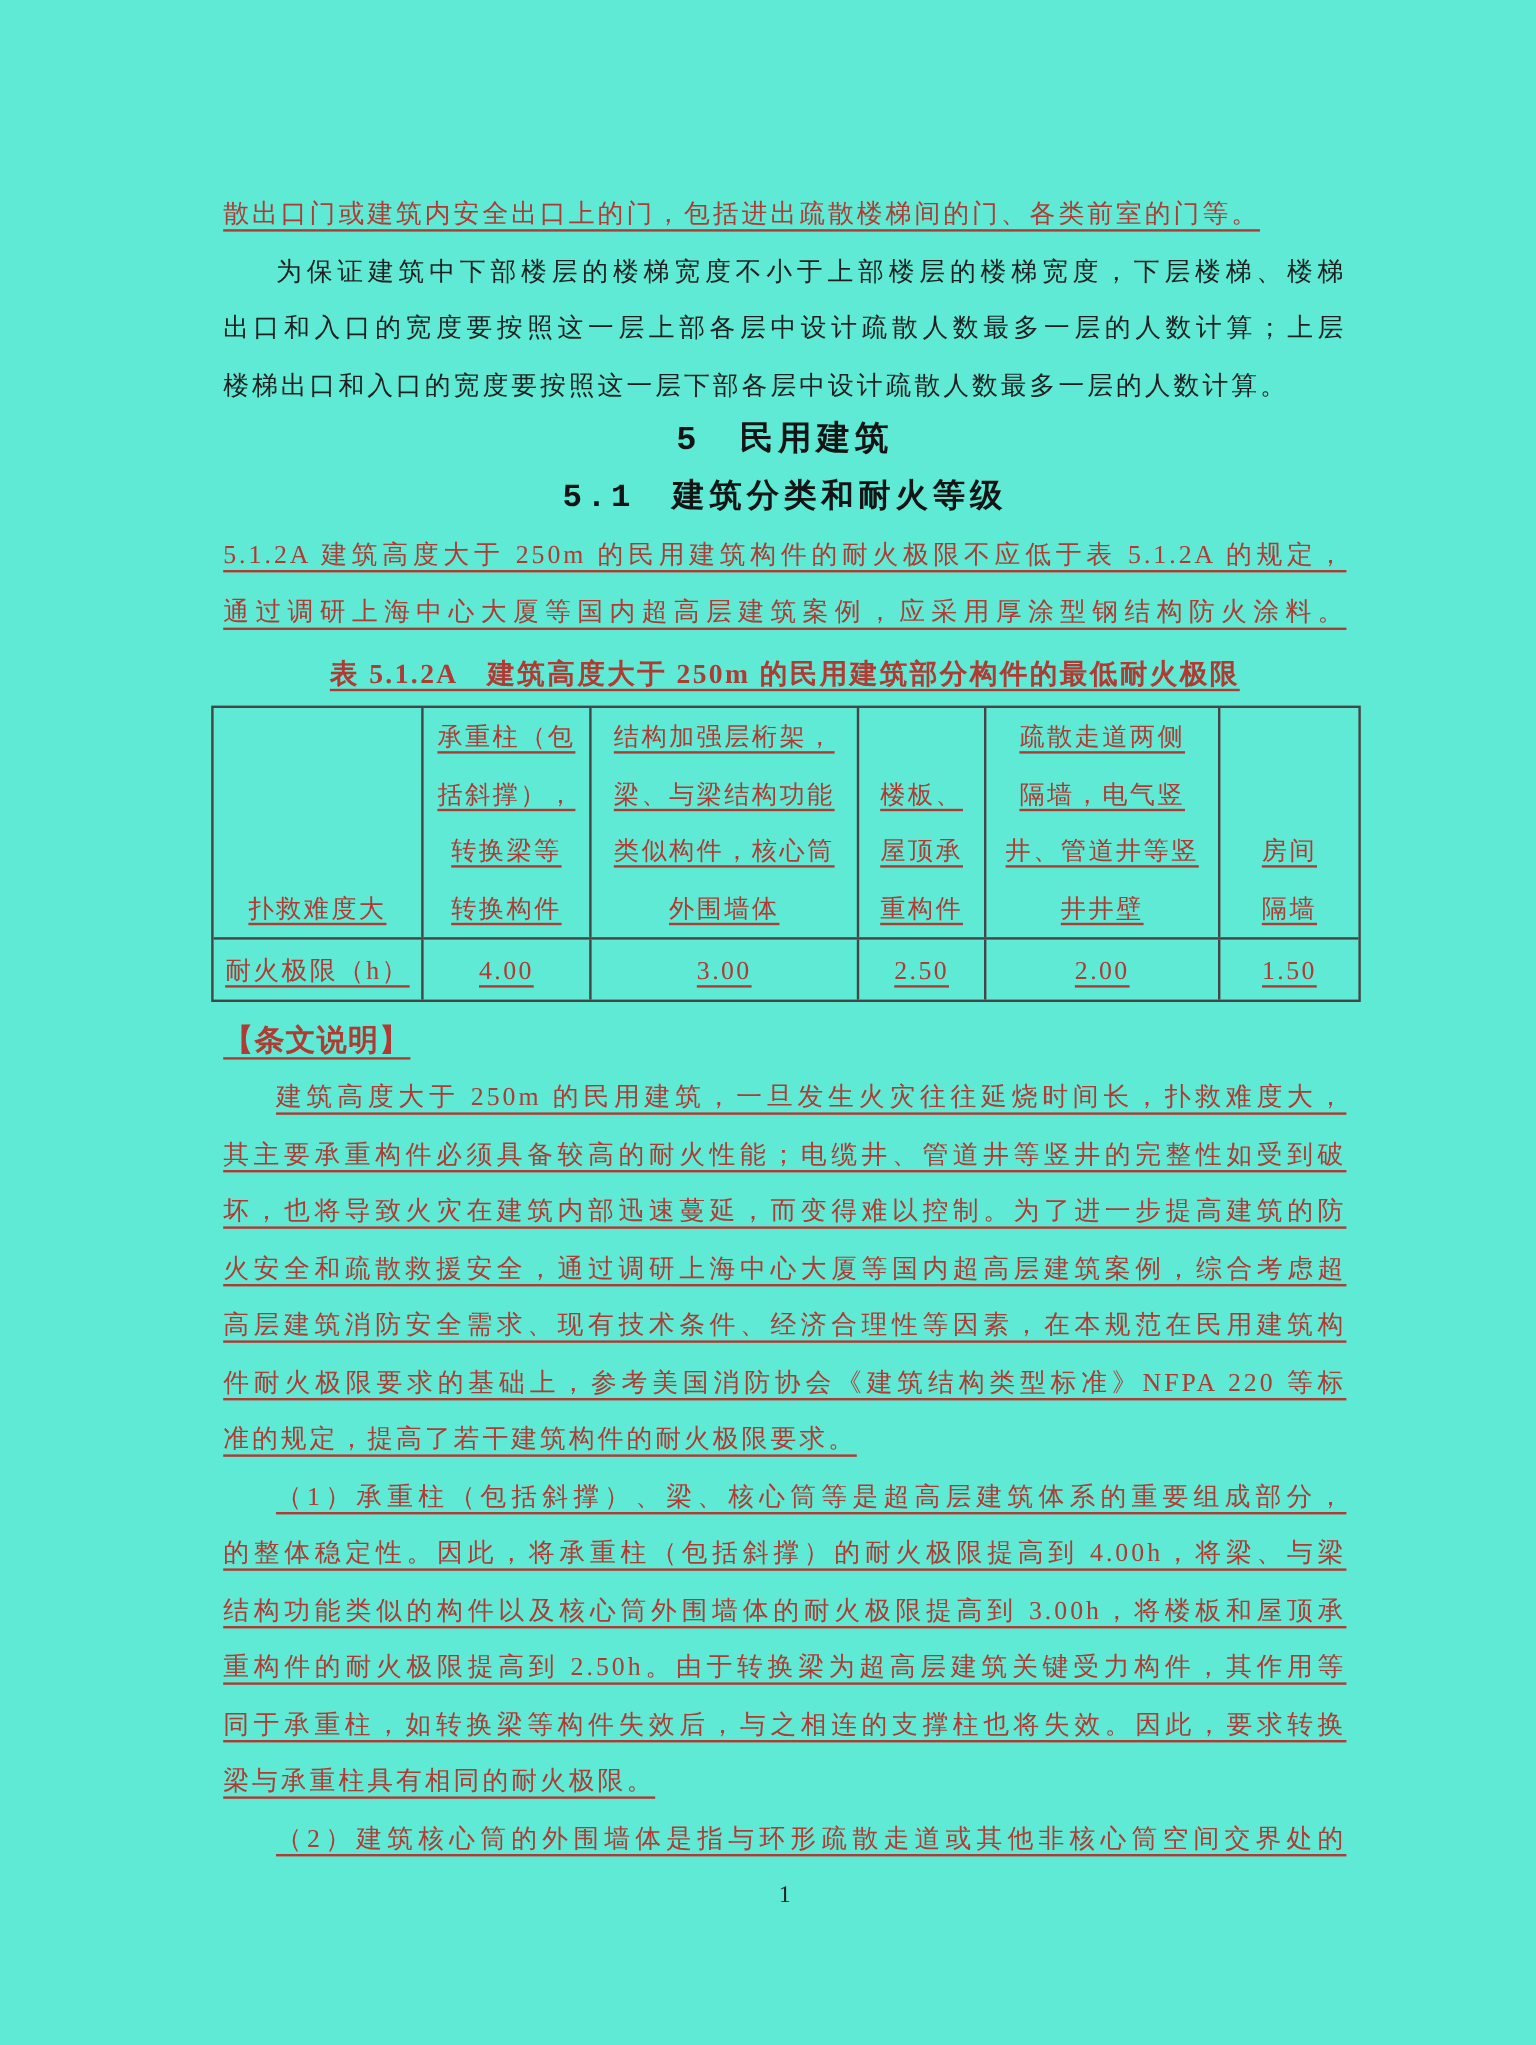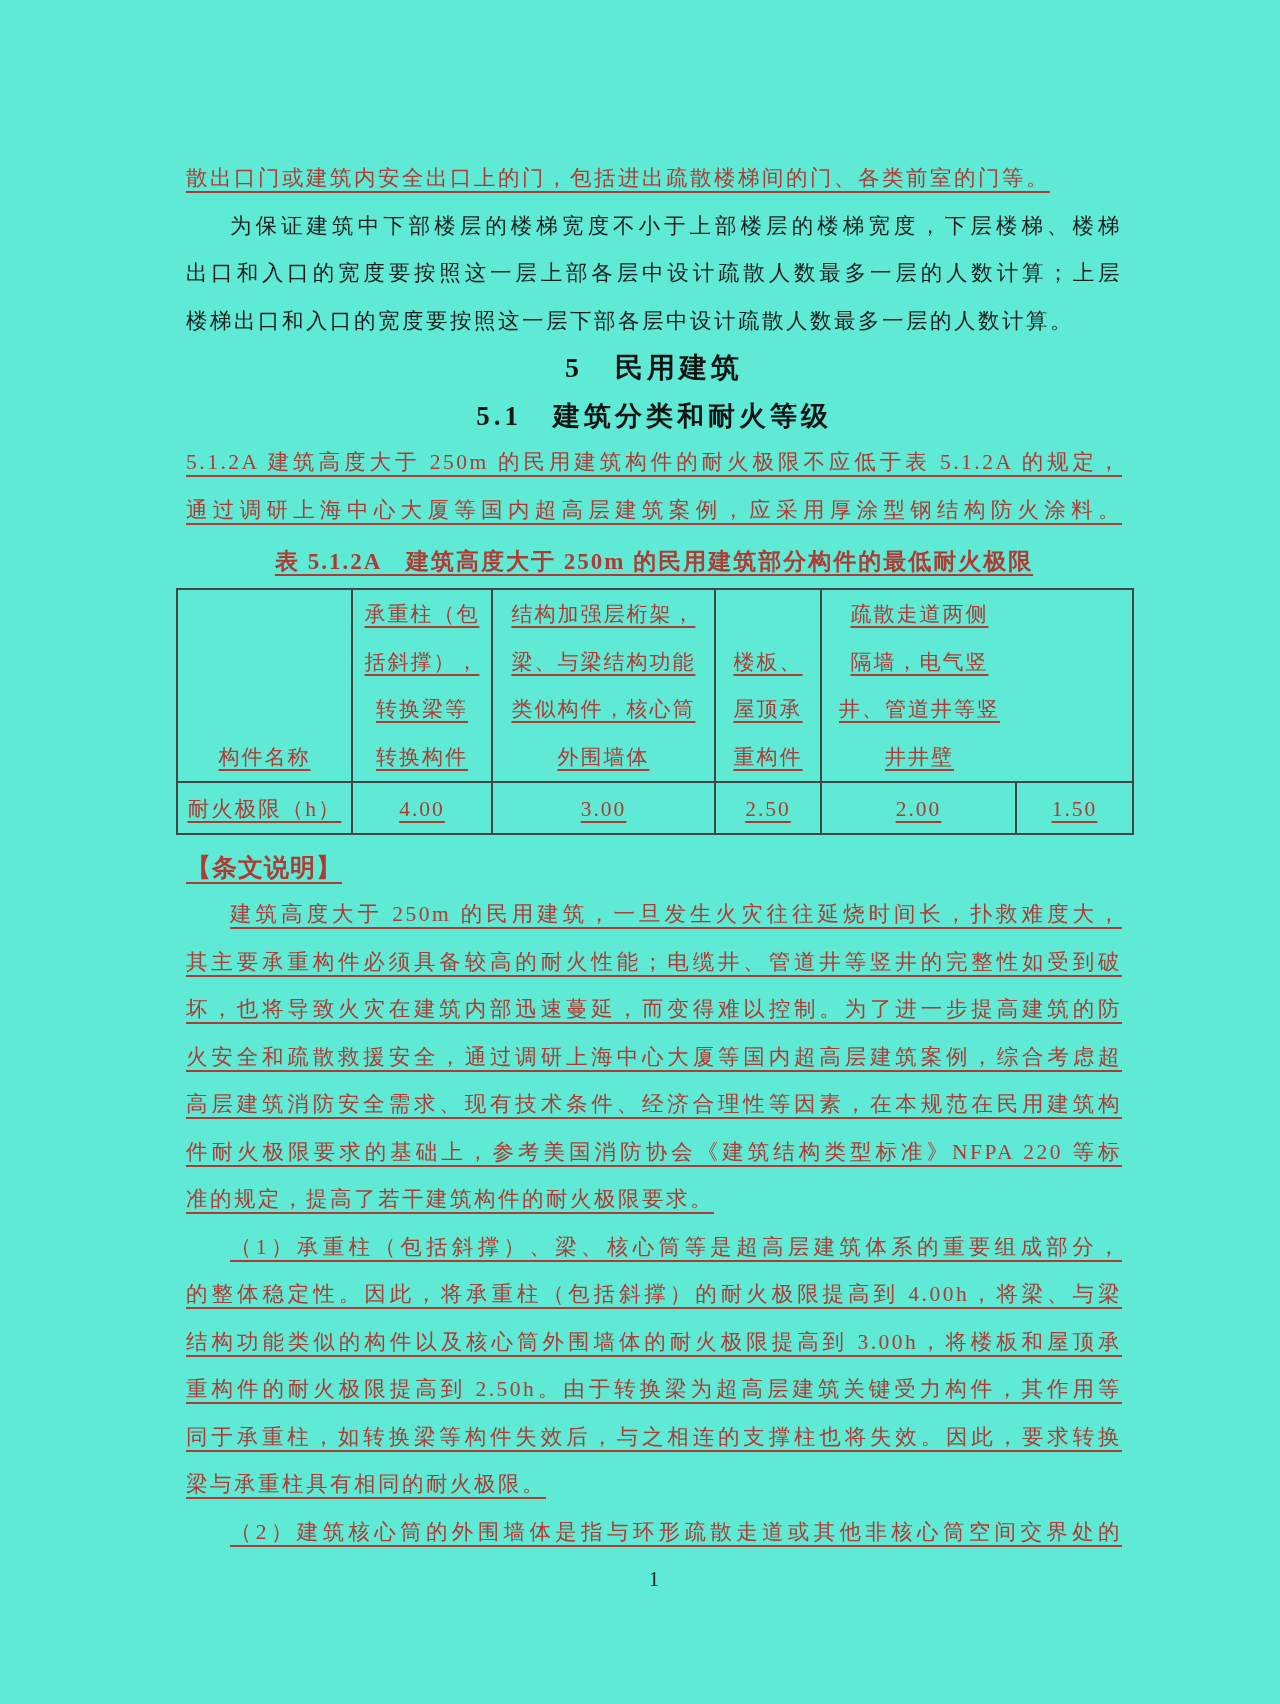--- a/index.html
+++ b/index.html
@@ -43,20 +43,21 @@
     text-underline-offset:6px;
   }
   .chapter-heading,.section-heading{
     text-align:center;
     font-weight:bold;
     color:#141414;
     letter-spacing:4px;
     font-size:28px;
     line-height:46px;
     margin:0;
+    font-family:Liberation Mono, monospace;
   }
   .section-heading{font-size:27px;margin-top:2px;}
   .table-title{
     margin-top:8px;
     text-align:center;
     font-weight:bold;
     color:var(--red);
     font-size:23px;
     line-height:40px;
     letter-spacing:2px;
@@ -144,21 +145,21 @@
     <div class="red">
         <div class="line full">5.1.2A 建筑高度大于 250m 的民用建筑构件的耐火极限不应低于表 5.1.2A 的规定，</div>
         <div class="line full">通过调研上海中心大厦等国内超高层建筑案例，应采用厚涂型钢结构防火涂料。</div>
       </div>
 
     <div class="table-title">表 5.1.2A　建筑高度大于 250m 的民用建筑部分构件的最低耐火极限</div>
 
     <div class="fire-table">
       <div class="trow header">
           <div class="tcell c0">
-            <div class="cell-line">构件名称</div>
+            <div class="cell-line">扑救难度大</div>
           </div>
           <div class="tcell c1">
             <div class="cell-line">承重柱（包</div>
             <div class="cell-line">括斜撑），</div>
             <div class="cell-line">转换梁等</div>
             <div class="cell-line">转换构件</div>
           </div>
           <div class="tcell c2">
             <div class="cell-line">结构加强层桁架，</div>
             <div class="cell-line">梁、与梁结构功能</div>
@@ -168,20 +169,24 @@
           <div class="tcell c3">
             <div class="cell-line">楼板、</div>
             <div class="cell-line">屋顶承</div>
             <div class="cell-line">重构件</div>
           </div>
           <div class="tcell c4">
             <div class="cell-line">疏散走道两侧</div>
             <div class="cell-line">隔墙，电气竖</div>
             <div class="cell-line">井、管道井等竖</div>
             <div class="cell-line">井井壁</div>
+          </div>
+          <div class="tcell c5">
+            <div class="cell-line">房间</div>
+            <div class="cell-line">隔墙</div>
           </div>
         </div>
       <div class="trow data">
           <div class="tcell c0">
             <div class="cell-line">耐火极限（h）</div>
           </div>
           <div class="tcell c1">
             <div class="cell-line">4.00</div>
           </div>
           <div class="tcell c2">

